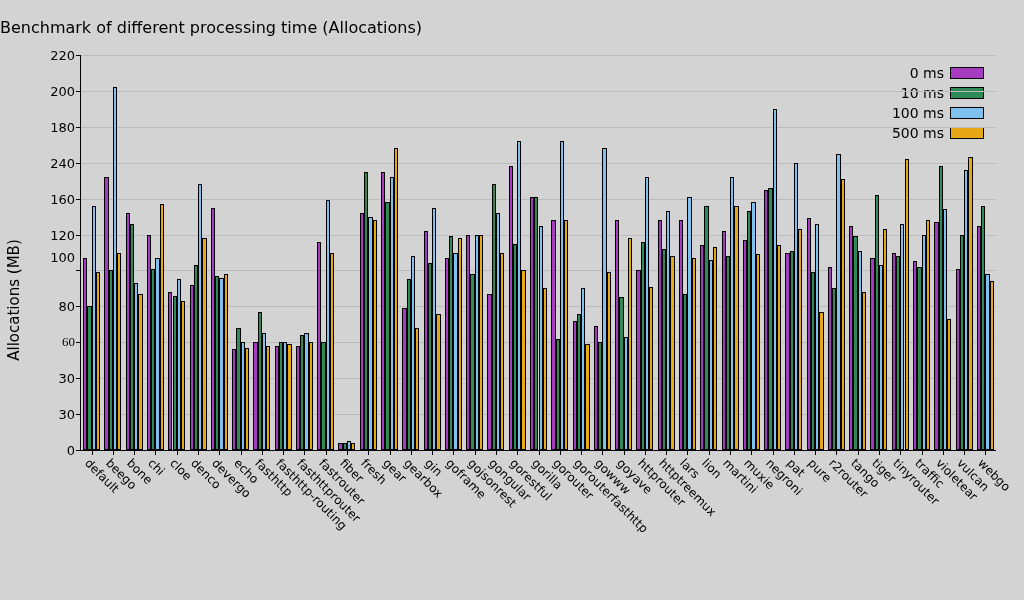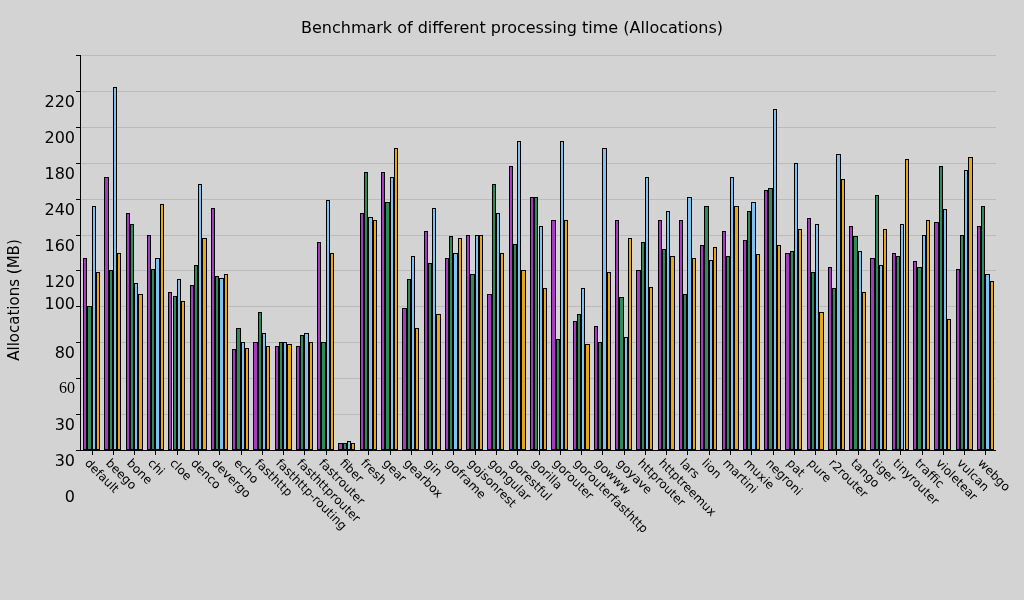--- a/index.html
+++ b/index.html
@@ -16,21 +16,21 @@
   #root {
     position: relative;
     width: 1024px;
     height: 600px;
   }
   #title {
     position: absolute;
     top: 18px;
     left: 0;
     width: 100%;
-    text-align: center;
+    text-align: left;
     font-size: 16px;
   }
   #ylabel {
     position: absolute;
     left: 14px;
     top: 50%;
     transform: translate(-50%, -50%) rotate(-90deg);
     font-size: 15px;
     white-space: nowrap;
   }
@@ -49,23 +49,22 @@
     left: 0;
     width: 100%;
     height: 0;
     border-top: 1px solid #bbb;
   }
   .y-tick-label {
     position: absolute;
     right: 100%;
     margin-right: 6px;
     transform: translateY(-50%);
-    font-size: 16px;
+    font-size: 13px;
     white-space: nowrap;
-    margin-top: 46px;
   }
   .y-tick-mark {
     position: absolute;
     left: -5px;
     width: 5px;
     height: 0;
     border-top: 1px solid #000;
   }
   .bar {
     position: absolute;
@@ -114,20 +113,38 @@
     box-sizing: border-box;
   }
 </style>
 </head>
 <body>
 
 <div id="root">
   <div id="title">Benchmark of different processing time (Allocations)</div>
   <div id="ylabel">Allocations (MB)</div>
   <div id="plot-area">
+    <div id="legend">
+        <div class="legend-row">
+          <span>0 ms</span>
+          <span class="legend-swatch clr-0"></span>
+        </div>
+        <div class="legend-row">
+          <span>10 ms</span>
+          <span class="legend-swatch clr-1"></span>
+        </div>
+        <div class="legend-row">
+          <span>100 ms</span>
+          <span class="legend-swatch clr-2"></span>
+        </div>
+        <div class="legend-row">
+          <span>500 ms</span>
+          <span class="legend-swatch clr-3"></span>
+        </div>
+      </div>
   <div class="y-tick-mark" style="top: 395px;"></div>
       <div class="y-tick-label" style="top: 395px;">0</div>
       <div class="grid-line" style="top: 359.091px;"></div>
       <div class="y-tick-mark" style="top: 359.091px;"></div>
       <div class="y-tick-label" style="top: 359.091px;">30</div>
       <div class="grid-line" style="top: 323.182px;"></div>
       <div class="y-tick-mark" style="top: 323.182px;"></div>
       <div class="y-tick-label" style="top: 323.182px;">30</div>
       <div class="grid-line" style="top: 287.273px;"></div>
       <div class="y-tick-mark" style="top: 287.273px;"></div>

